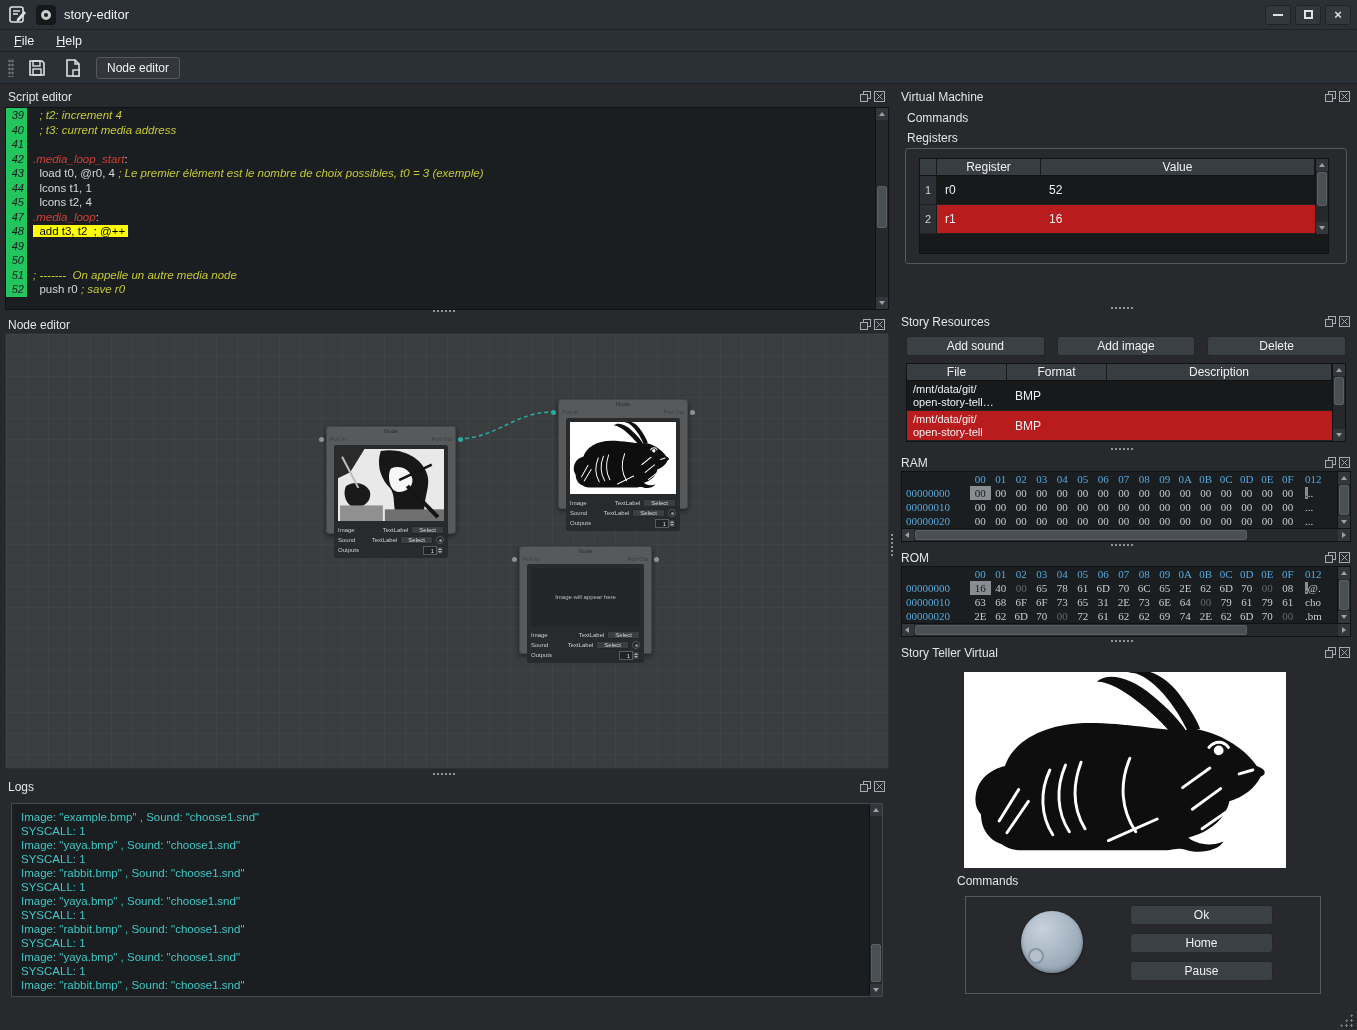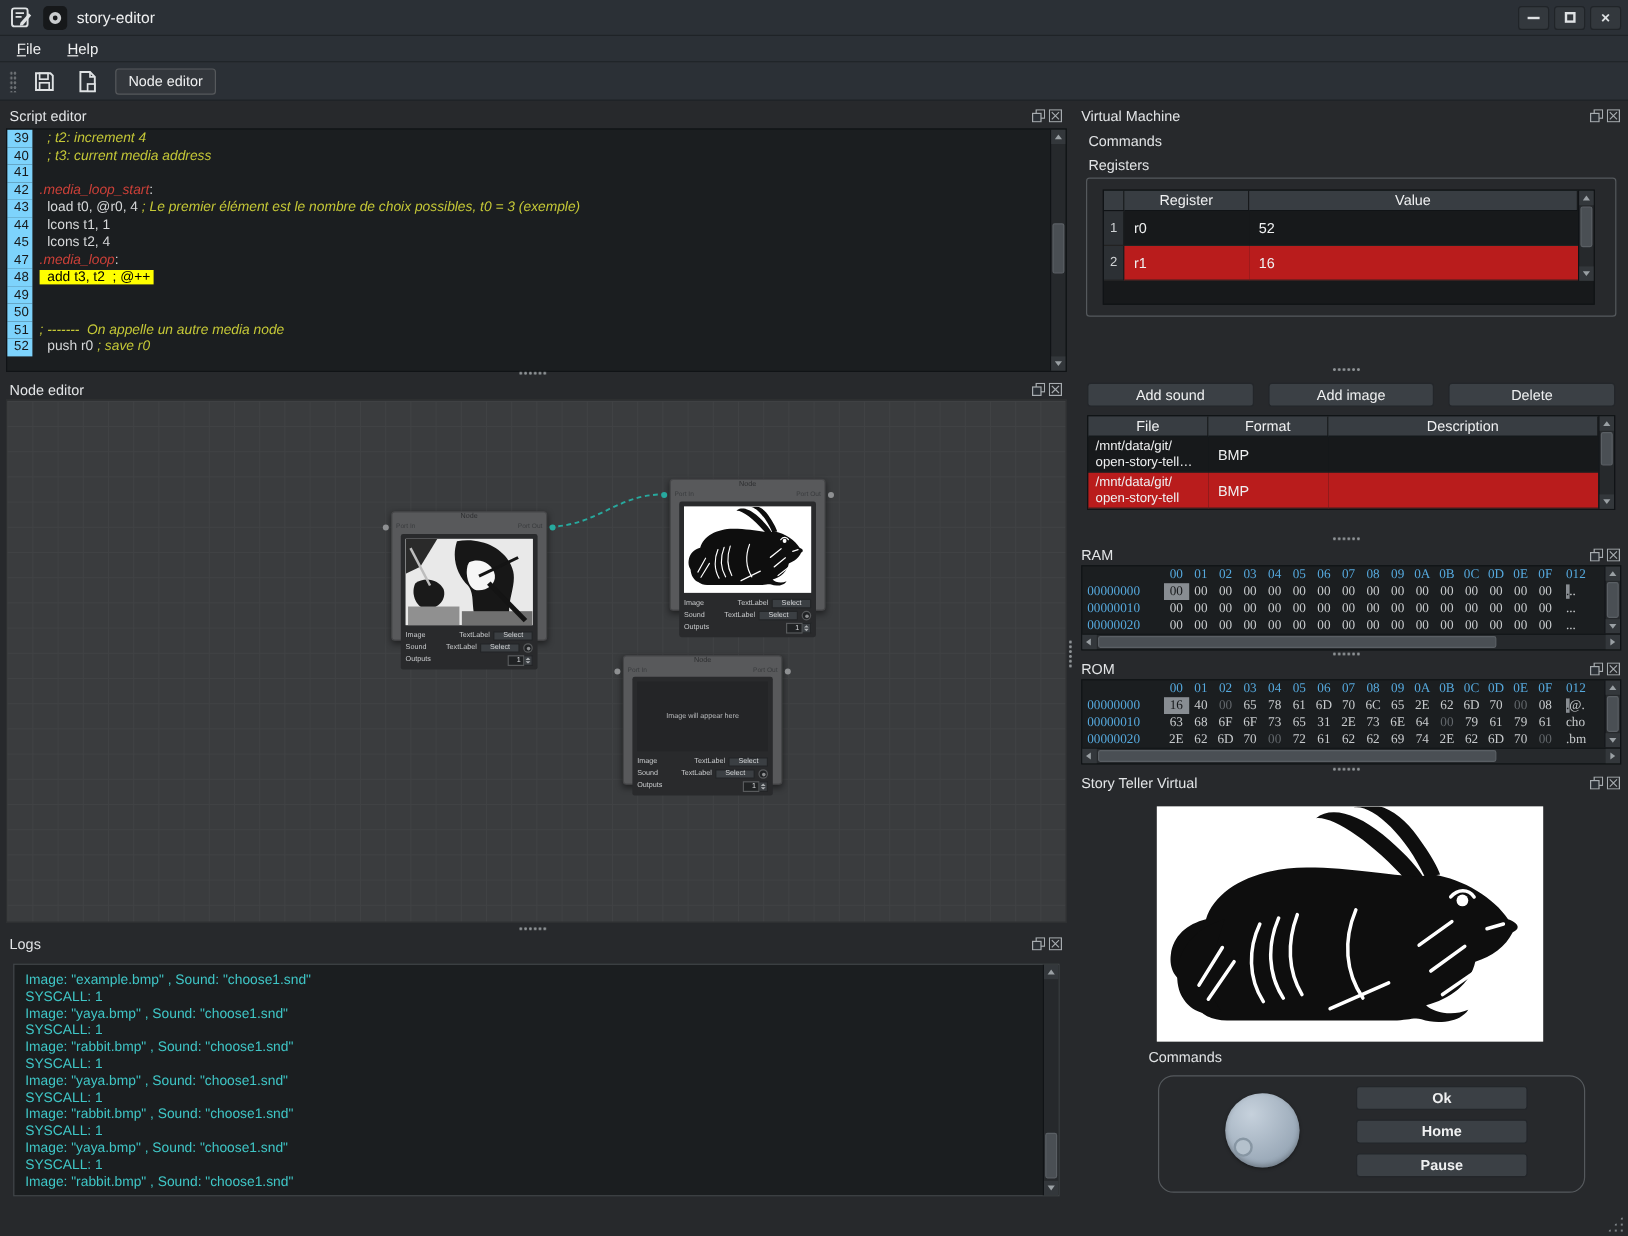--- a/index.html
+++ b/index.html
@@ -38,21 +38,21 @@
   .dock { position:absolute; }
   .dock-header { height:17px; display:flex; align-items:center; font-size:12px; color:#e2e4e6; padding:0 4px; }
   .dock-btns { margin-left:auto; display:flex; gap:3px; margin-right:1px; }
   .dock-btns svg { display:block; }
 
   
   .script-body { position:relative; margin:2px 1px 0 1px; height:203px; background:#1b1e20;
                  border:1px solid #101316; overflow:hidden; }
   .srows { position:absolute; left:0; top:0; right:14px; }
   .srow { display:flex; height:14.5px; line-height:14.5px; font-size:11.5px; white-space:pre; }
-  .snum { flex:0 0 21px; background:#7dd3fc; color:#17191b; font-size:11px; text-align:right; padding-right:3px; }
+  .snum { flex:0 0 21px; background:#22c55e; color:#17191b; font-size:11px; text-align:right; padding-right:3px;font-style:italic; }
   .stext { padding-left:6px; }
   .comment { color:#c5c837; font-style:italic; }
   .label   { color:#cc4038; font-style:italic; }
   .code    { color:#d6d8d9; }
   .hltext  { color:#000; }
   .hl { background:#ffff00; padding-right:3px; }
 
   
   .vscroll { position:absolute; top:0; right:0; bottom:0; width:13px; background:#26292c; border-left:1px solid #101316; }
   .sb-up, .sb-down { position:absolute; left:0; right:0; height:12px; background:#33373b; }
@@ -145,21 +145,21 @@
   .hbyte.hdr { color:#55a8dc; }
   .hbyte.dim { color:#63686c; }
   .hbyte.sel { background:#888d92; color:#17191b; }
   .hascii { flex:0 0 28px; overflow:hidden; margin-left:7px; color:#c8cbcd; }
   .hascii .sel { background:#888d92; color:#17191b; }
 
   
   .emuimg { position:absolute; left:67px; top:28px; width:322px; height:196px; background:#fff; }
   .emuimg svg { display:block; width:100%; height:100%; }
   .cmdgroup { position:absolute; left:68px; top:252px; width:356px; height:98px;
-              border:1px solid #55595d; border-radius:13px;font-weight:bold; }
+              border:1px solid #55595d; border-radius:0; }
   .knob { position:absolute; left:55px; top:14px; width:62px; height:62px; border-radius:50%;
           background:radial-gradient(circle at 35% 28%, #c6d1dc, #9aa9b8 70%, #8b9aa9);
           box-shadow:inset 0 -2px 4px rgba(0,0,0,.25), 0 1px 3px rgba(0,0,0,.4); }
   .knob .ind { position:absolute; left:7px; top:37px; width:16px; height:16px; border-radius:50%;
                background:#b4c1cc; border:2px solid #8796a3; }
   .cmdbtns { position:absolute; left:164px; top:8px; width:143px; display:flex; flex-direction:column; gap:8px; }
 
   
   .dotsh { position:absolute; width:24px; height:4px;
            background-image:radial-gradient(#8f9497 1px, transparent 1.3px); background-size:4px 4px; }
@@ -539,20 +539,31 @@
           <span class="td row-a">52</span>
           <span class="tnum">2</span>
           <span class="td row-b">r1</span>
           <span class="td row-b">16</span>
       </div>
     </div>
   </div>
   <div class="dotsh" style="left:1110px;top:306px"></div>
 
   <div class="dock" id="dock-res" style="left:897px;top:313px;width:458px;height:131px;overflow:hidden">
+    <div class="dock-header">
+      <span>Story Resources</span>
+      <span class="dock-btns">
+        <svg width="11" height="11">
+            <use href="#dock-float"></use>
+          </svg>
+        <svg width="11" height="11">
+            <use href="#dock-close"></use>
+          </svg>
+      </span>
+    </div>
     <div class="btnrow" style="padding:6px 9px 7px">
       <span class="btn">
           <span>Add sound</span>
         </span>
       <span class="btn">
           <span>Add image</span>
         </span>
       <span class="btn">
           <span>Delete</span>
         </span>

